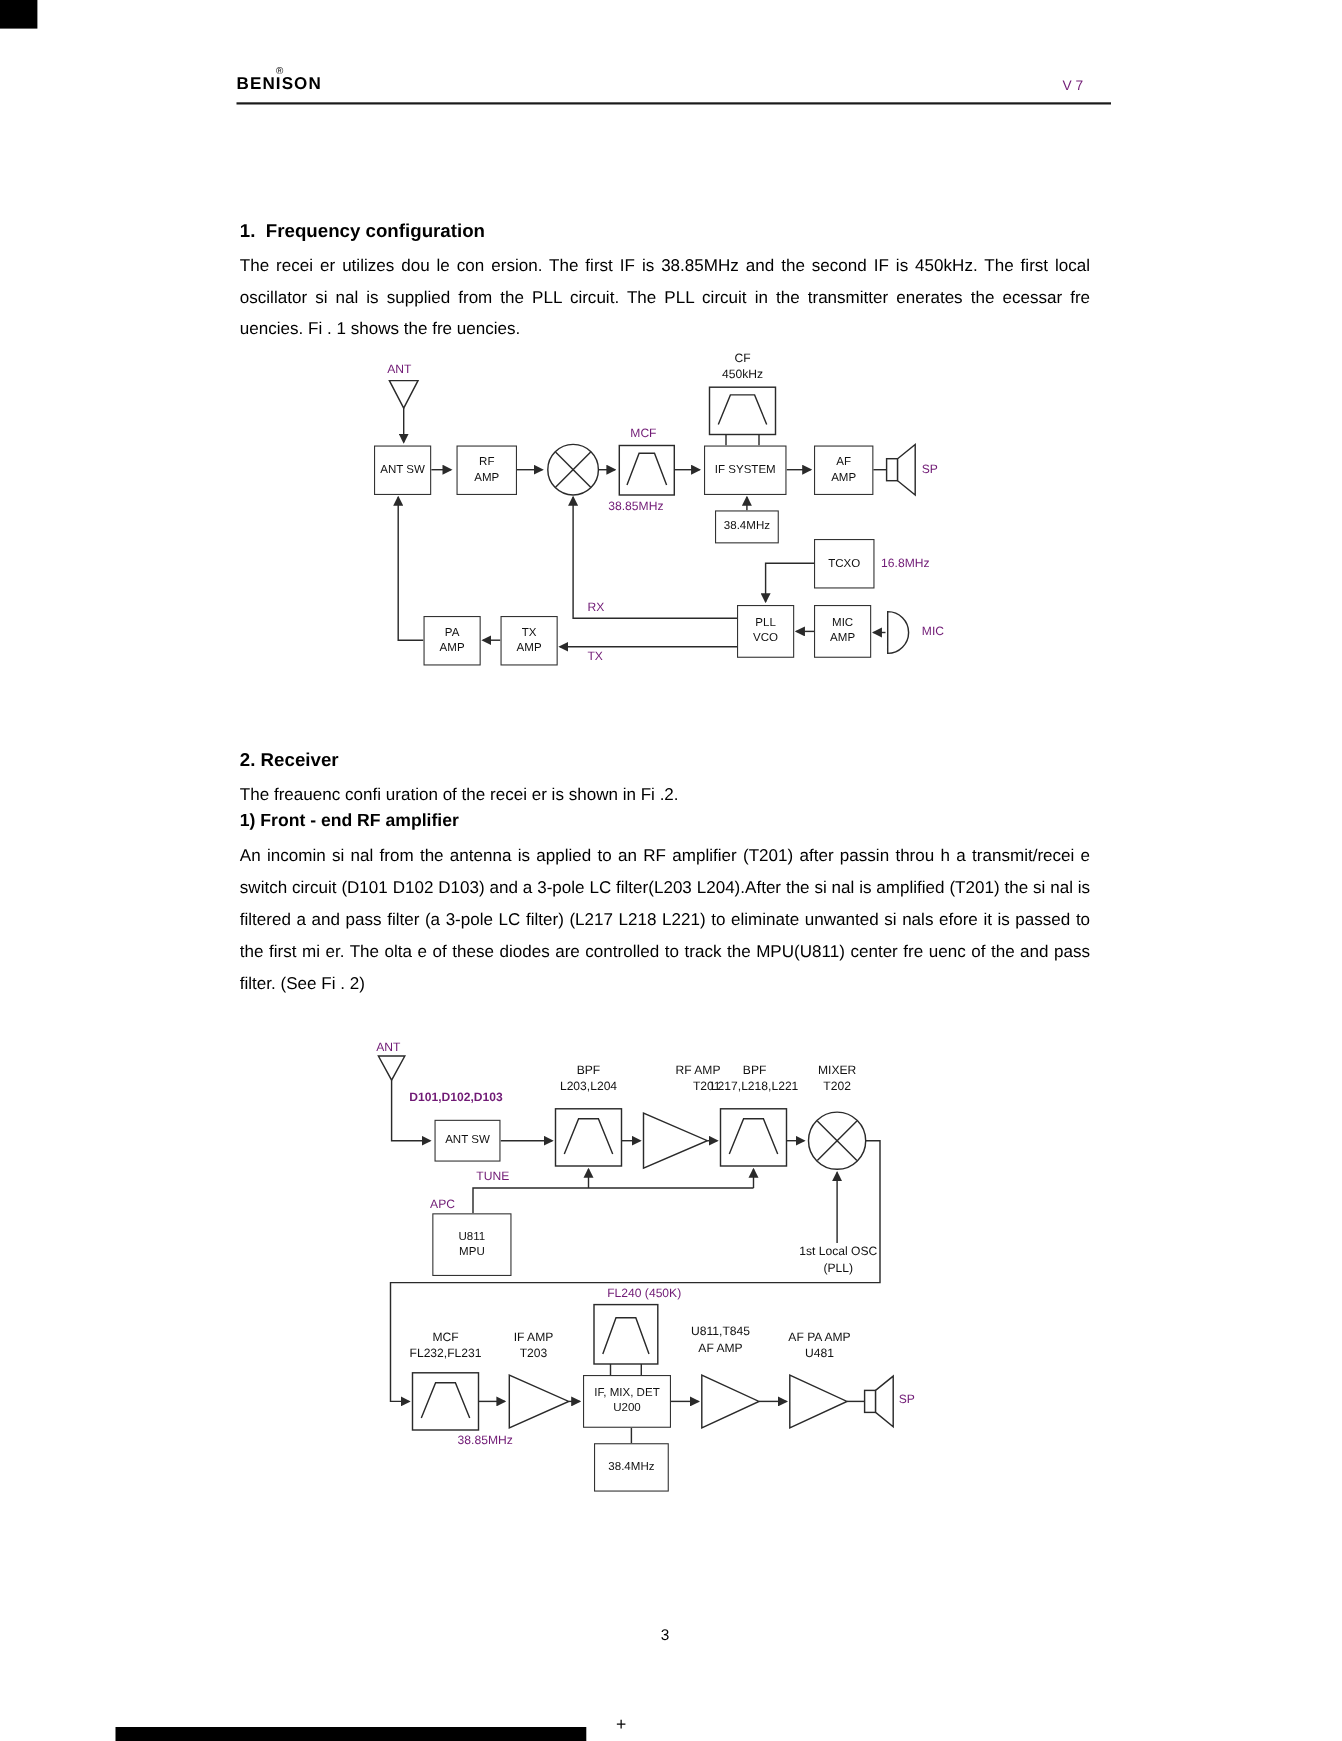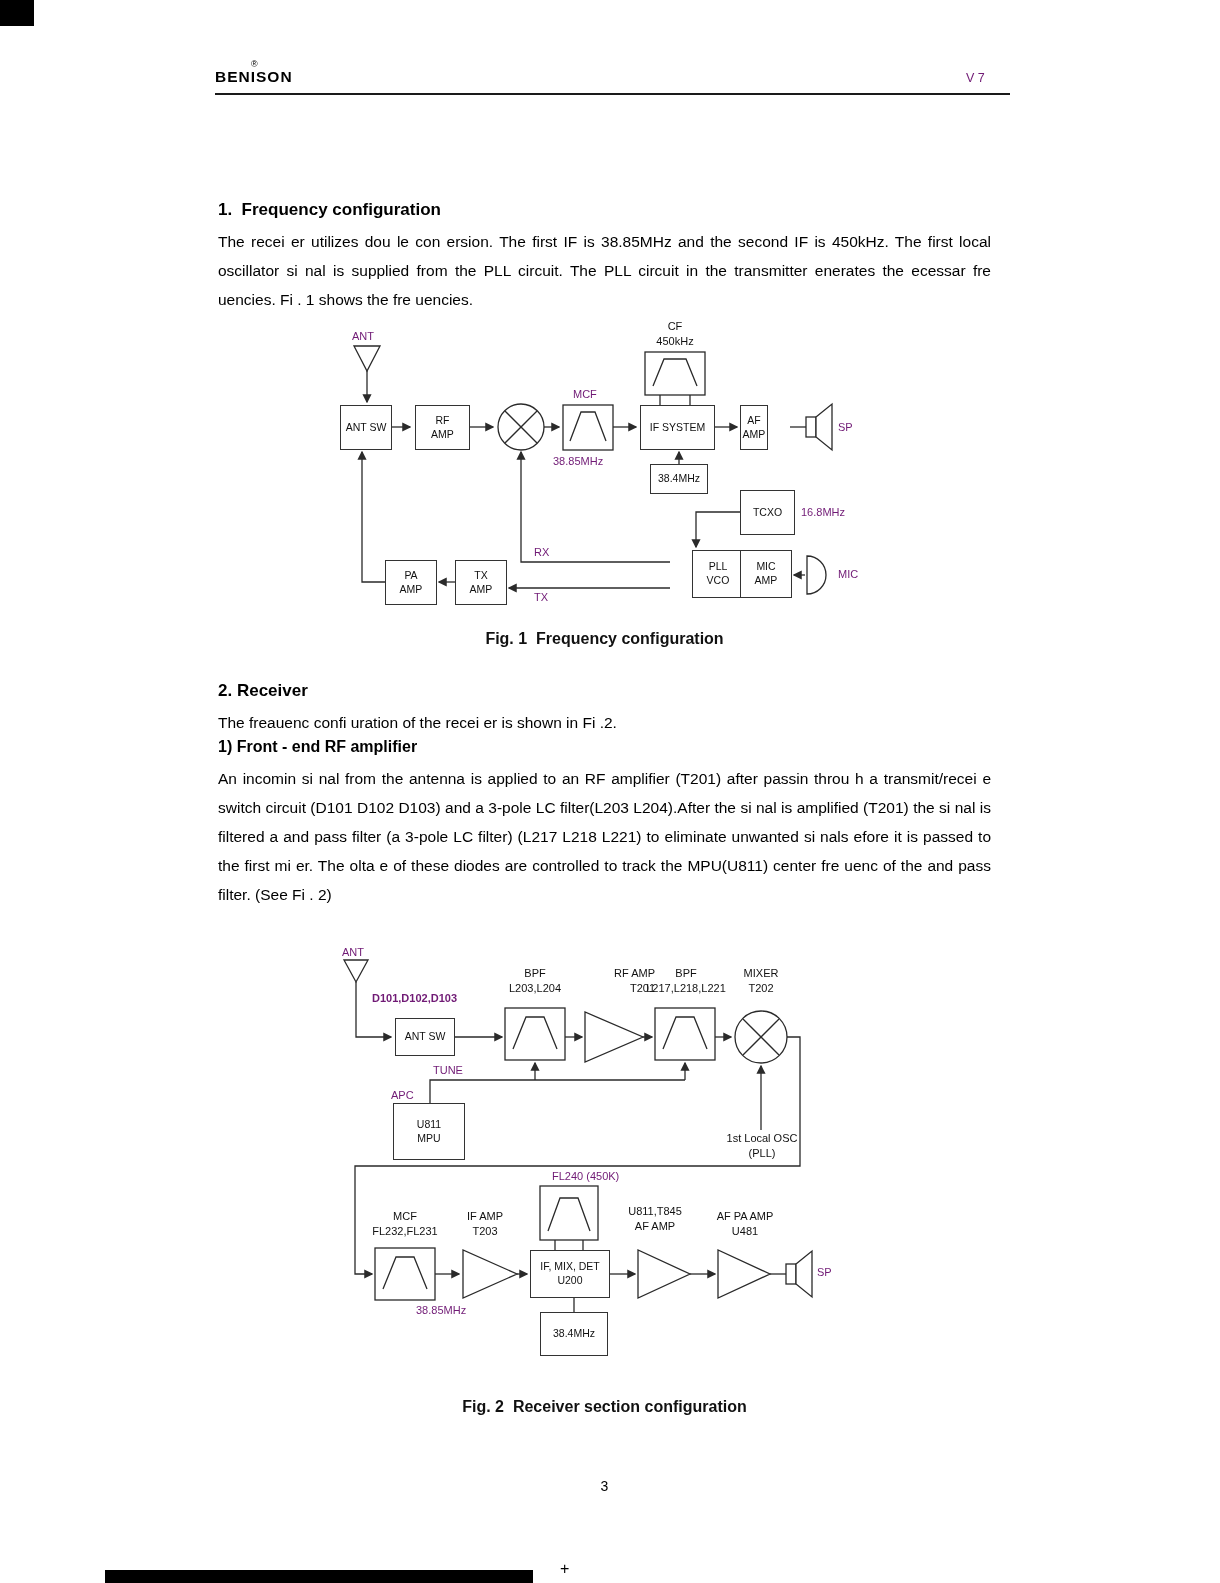--- a/index.html
+++ b/index.html
@@ -152,52 +152,51 @@
   </div>
   <div class="lbl" style="left:573px;top:388px;">MCF</div>
   <div class="lbl" style="left:553px;top:455px;">38.85MHz</div>
   <div class="stack" style="left:645px;top:319px;width:60px;">
     <div>CF</div>
     <div>450kHz</div>
   </div>
   <div class="box" style="left:640px;top:405px;width:75px;height:45px;">
     <span>IF SYSTEM</span>
   </div>
-  <div class="box" style="left:740px;top:405px;width:28px;height:45px;">
+  <div class="box" style="left:740px;top:405px;width:54px;height:45px;">
     <span>AF</span>
     <span>AMP</span>
   </div>
   <div class="lbl" style="left:838px;top:421px;">SP</div>
   <div class="box" style="left:650px;top:464px;width:58px;height:30px;">
     <span>38.4MHz</span>
   </div>
   <div class="box" style="left:740px;top:490px;width:55px;height:45px;">
     <span>TCXO</span>
   </div>
   <div class="lbl" style="left:801px;top:506px;">16.8MHz</div>
-  <div class="box" style="left:692px;top:550px;width:52px;height:48px;">
+  <div class="box" style="left:670px;top:550px;width:52px;height:48px;">
     <span>PLL</span>
     <span>VCO</span>
   </div>
   <div class="box" style="left:740px;top:550px;width:52px;height:48px;">
     <span>MIC</span>
     <span>AMP</span>
   </div>
   <div class="lbl" style="left:838px;top:568px;">MIC</div>
   <div class="box" style="left:385px;top:560px;width:52px;height:45px;">
     <span>PA</span>
     <span>AMP</span>
   </div>
   <div class="box" style="left:455px;top:560px;width:52px;height:45px;">
     <span>TX</span>
     <span>AMP</span>
   </div>
   <div class="lbl" style="left:534px;top:546px;">RX</div>
   <div class="lbl" style="left:534px;top:591px;">TX</div>
-  <div class="caption" style="left:218px;top:630px;width:773px;">Fig. 1&nbsp; Frequency configuration</div>
 
   <div class="h-sec" style="left:218px;top:681px;">2. Receiver</div>
   <div class="para" style="left:218px;top:708px;width:773px;">The freauenc  confi uration of the recei er is shown in Fi .2.</div>
   <div class="h-sub" style="left:218px;top:738px;">1) Front - end RF amplifier</div>
   <div class="para" style="left:218px;top:764px;width:773px;">An incomin  si nal from the antenna is applied to an RF amplifier (T201) after passin throu h a transmit/recei e switch circuit (D101 D102 D103) and a 3-pole LC filter(L203 L204).After the si nal is amplified (T201) the si nal is filtered a and pass filter (a 3-pole LC filter) (L217 L218 L221) to eliminate unwanted si nals efore it is passed to the first mi er. The olta e of these diodes are controlled to track the MPU(U811) center fre uenc of the and pass filter. (See Fi . 2)</div>
 
   <div class="lbl" style="left:342px;top:946px;">ANT</div>
   <div class="lbl" style="left:372px;top:992px;font-weight:bold;">D101,D102,D103</div>
   <div class="box" style="left:395px;top:1018px;width:60px;height:38px;">
     <span>ANT SW</span>
@@ -247,17 +246,16 @@
   </div>
   <div class="stack" style="left:700px;top:1209px;width:90px;">
     <div>AF PA AMP</div>
     <div>U481</div>
   </div>
   <div class="lbl" style="left:817px;top:1266px;">SP</div>
   <div class="lbl" style="left:416px;top:1304px;">38.85MHz</div>
   <div class="box" style="left:540px;top:1312px;width:68px;height:44px;">
     <span>38.4MHz</span>
   </div>
-  <div class="caption" style="left:218px;top:1398px;width:773px;">Fig. 2&nbsp; Receiver section configuration</div>
 
   <div class="abs" style="left:218px;top:1478px;width:773px;text-align:center;font-size:14px;z-index:2;">3</div>
 
 </div>
 
 </body></html>

